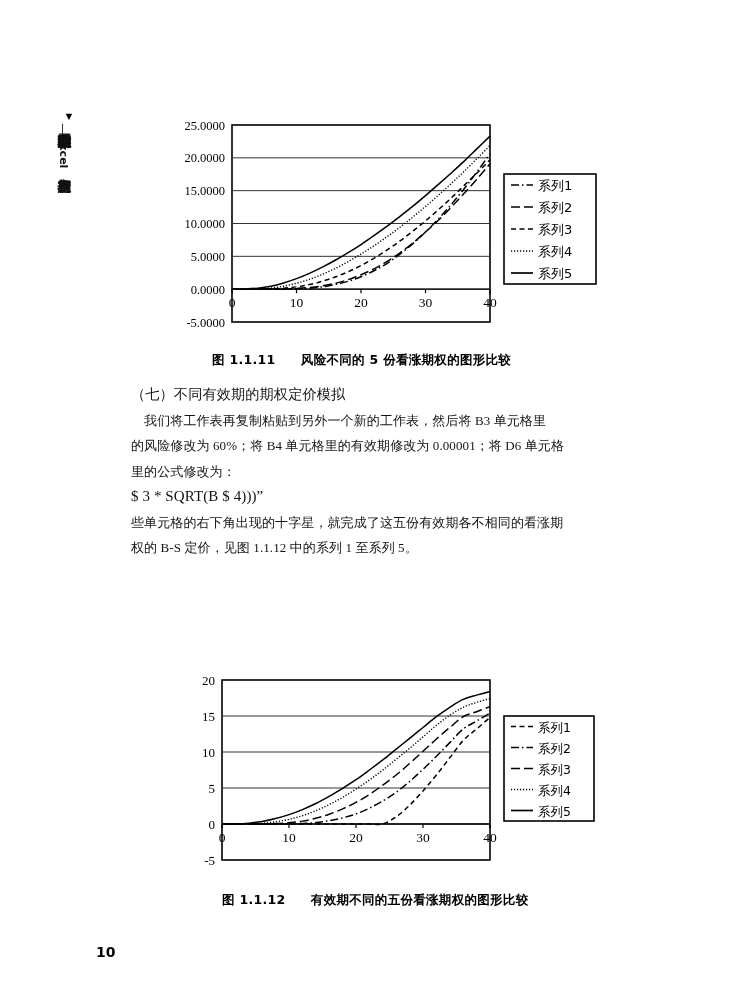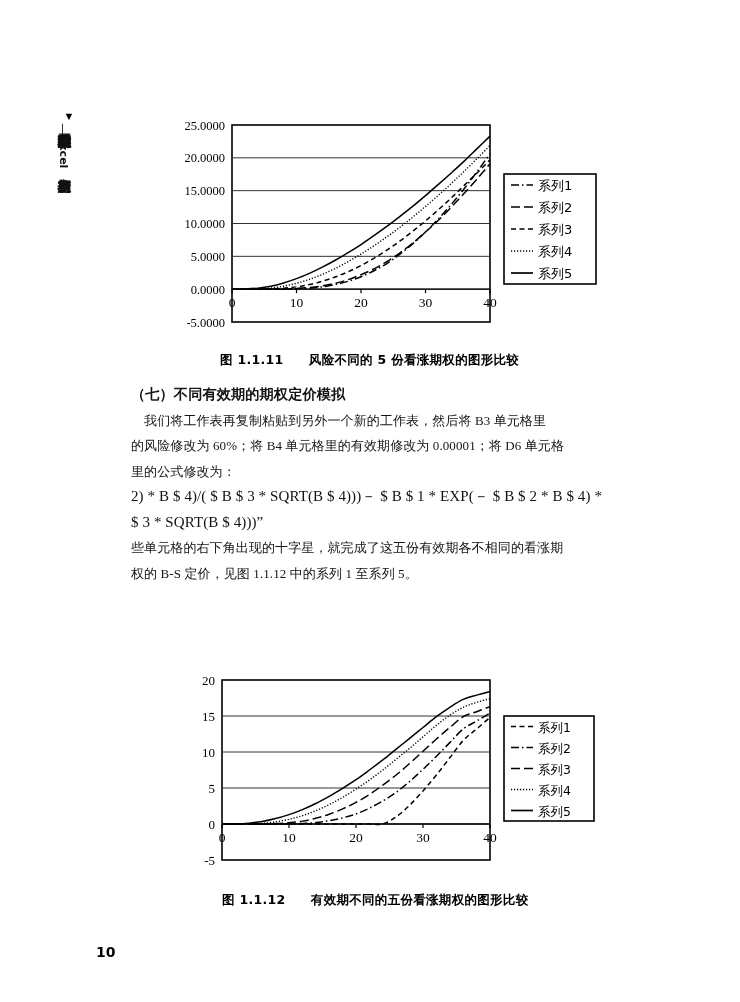--- a/index.html
+++ b/index.html
@@ -95,21 +95,21 @@
   .tline {
     font-family: "Liberation Serif", "DejaVu Serif", serif;
     font-size: 13px;
     line-height: 25.5px;
     color: #141414;
     white-space: pre;
     letter-spacing: 0.1px;
   }
   .tline.heading {
     font-family: "DejaVu Sans", "Liberation Sans", sans-serif;
-    font-weight: bold;
+    font-weight: normal;
     font-size: 14.2px;
   }
   .formula {
     font-family: "Liberation Serif", "DejaVu Serif", serif;
     font-size: 15px;
     line-height: 25.5px;
     white-space: pre;
     letter-spacing: 0.1px;
   }
 
@@ -174,32 +174,31 @@
         <line x1="351" y1="95" x2="373" y2="95" stroke="#000" stroke-width="1.7" stroke-dasharray="9,4"></line>
         <text x="378" y="100" font-family="&quot;DejaVu Sans&quot;, &quot;Liberation Sans&quot;, sans-serif" font-size="13" fill="#000">系列2</text>
         <line x1="351" y1="117" x2="373" y2="117" stroke="#000" stroke-width="1.7" stroke-dasharray="5,3.5"></line>
         <text x="378" y="122" font-family="&quot;DejaVu Sans&quot;, &quot;Liberation Sans&quot;, sans-serif" font-size="13" fill="#000">系列3</text>
         <line x1="351" y1="139" x2="373" y2="139" stroke="#000" stroke-width="1.6" stroke-dasharray="1.2,1.8"></line>
         <text x="378" y="144" font-family="&quot;DejaVu Sans&quot;, &quot;Liberation Sans&quot;, sans-serif" font-size="13" fill="#000">系列4</text>
         <line x1="351" y1="161" x2="373" y2="161" stroke="#000" stroke-width="1.7"></line>
         <text x="378" y="166" font-family="&quot;DejaVu Sans&quot;, &quot;Liberation Sans&quot;, sans-serif" font-size="13" fill="#000">系列5</text>
       </svg>
   </div>
-  <div class="caption" style="left:220px; top:352px;">
+  <div class="caption" style="left:212px; top:352px;">
     <span>图 1.1.11</span>
     <span style="display:inline-block;width:16px"></span>
     <span>风险不同的 5 份看涨期权的图形比较</span>
   </div>
 
   <div class="textblock" style="top:382px;">
     <div class="tline heading">（七）不同有效期的期权定价模拟</div>
     <div class="tline">　我们将工作表再复制粘贴到另外一个新的工作表，然后将 B3 单元格里</div>
     <div class="tline">的风险修改为 60%；将 B4 单元格里的有效期修改为 0.00001；将 D6 单元格</div>
     <div class="tline">里的公式修改为：</div>
-    <div class="formula">2) * B $ 4)/( $ B $ 3 * SQRT(B $ 4)))－ $ B $ 1 * EXP(－ $ B $ 2 * B $ 4) *</div>
     <div class="formula">$ 3 * SQRT(B $ 4)))”</div>
     <div class="tline">些单元格的右下角出现的十字星，就完成了这五份有效期各不相同的看涨期</div>
     <div class="tline">权的 B-S 定价，见图 1.1.12 中的系列 1 至系列 5。</div>
   </div>
 
   <div class="figure" id="fig2" style="left:160px; top:668px;">
     <svg class="chart-svg" id="chart2" width="440" height="210" viewBox="0 0 440 210">
         <rect x="62" y="12" width="268" height="180" fill="none" stroke="#000" stroke-width="1.6"></rect>
         <line x1="62" y1="156" x2="330" y2="156" stroke="#333" stroke-width="1"></line>
         <line x1="62" y1="120" x2="330" y2="120" stroke="#333" stroke-width="1"></line>

